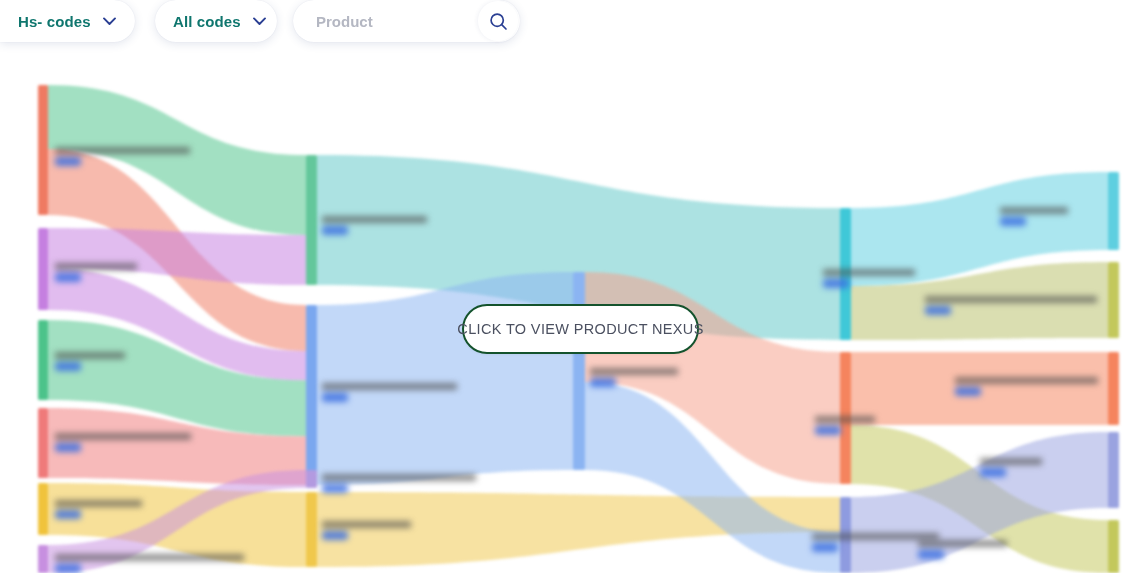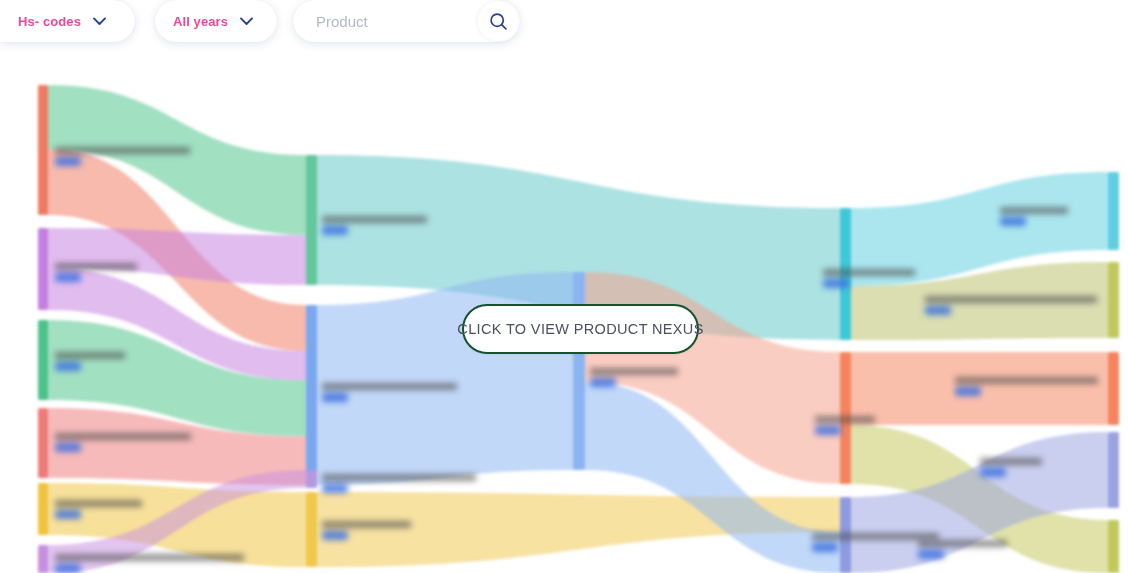--- a/index.html
+++ b/index.html
@@ -25,23 +25,23 @@
     background: #ffffff;
     border-radius: 24px;
     box-shadow: 0 2px 10px rgba(40,60,120,0.13), 0 0 1px rgba(40,60,120,0.12);
     padding: 0 18px;
     height: 42px;
     top: 0px;
     cursor: pointer;
     user-select: none;
   }
   .pill .label {
-    font-size: 13px;
+    font-size: 15px;
     font-weight: 700;
-    color: #ec4899;
+    color: #0f766e;
     letter-spacing: 0.1px;
     white-space: nowrap;
   }
   .chev { width: 13px; height: 9px; flex: 0 0 auto; display:block; }
 
   #pill-hs { left: 0px; width: 135px; border-top-left-radius:0; border-bottom-left-radius:0; padding-left: 18px;}
   #pill-years { left: 155px; width: 122px; }
 
   .searchbox {
     position: absolute;
@@ -50,21 +50,21 @@
     background: #ffffff;
     border-radius: 24px;
     box-shadow: 0 2px 10px rgba(40,60,120,0.13), 0 0 1px rgba(40,60,120,0.12);
     display: flex; align-items: center;
   }
   .searchbox input {
     border: none; outline: none; background: transparent;
     font-family: "Liberation Sans", sans-serif;
     font-size: 15px; color: #3a3f50;
     padding-left: 23px;
-    width: 170px; height: 100%;
+    width: 170px; height: 100%; font-weight: bold;
   }
   .searchbox input::placeholder { color: #b4b7c2; }
   .search-btn {
     position: absolute; right: 2px; top: 1px;
     width: 40px; height: 40px; border-radius: 50%;
     background: #fff;
     box-shadow: -1px 0 4px rgba(40,60,120,0.07);
     display: flex; align-items: center; justify-content: center;
     cursor: pointer;
   }
@@ -266,21 +266,21 @@
   <div class="toolbar">
 
     <div class="pill" id="pill-hs">
       <span class="label">Hs- codes</span>
       <svg class="chev" viewBox="0 0 13 9">
         <path d="M1 1.4 L6.5 7 L12 1.4" fill="none" stroke="#2a3f93" stroke-width="1.9" stroke-linecap="round" stroke-linejoin="round"></path>
       </svg>
     </div>
 
     <div class="pill" id="pill-years">
-      <span class="label">All years</span>
+      <span class="label">All codes</span>
       <svg class="chev" viewBox="0 0 13 9">
         <path d="M1 1.4 L6.5 7 L12 1.4" fill="none" stroke="#2a3f93" stroke-width="1.9" stroke-linecap="round" stroke-linejoin="round"></path>
       </svg>
     </div>
 
     <div class="searchbox">
       <input type="text" placeholder="Product" style="">
       <div class="search-btn">
         <svg width="19" height="19" viewBox="0 0 19 19">
           <circle cx="8.2" cy="8.2" r="6.1" fill="none" stroke="#2a3f93" stroke-width="1.7"></circle>

